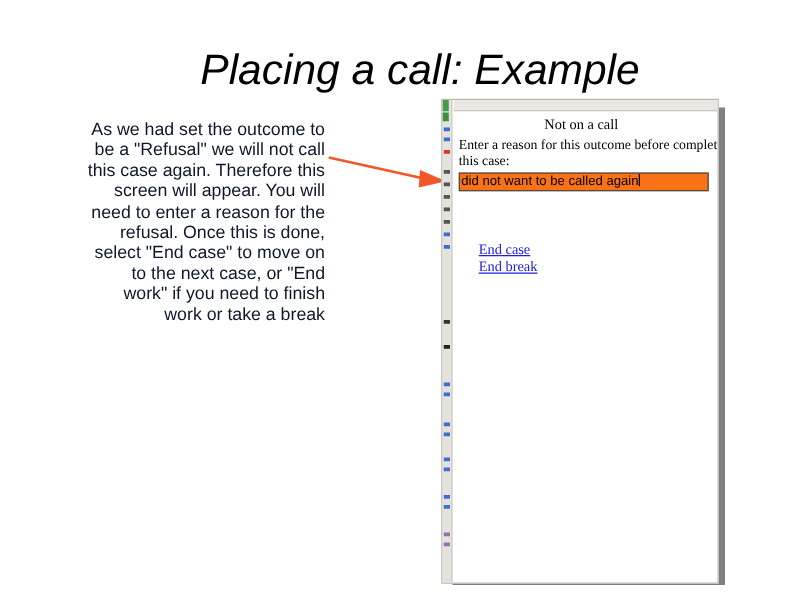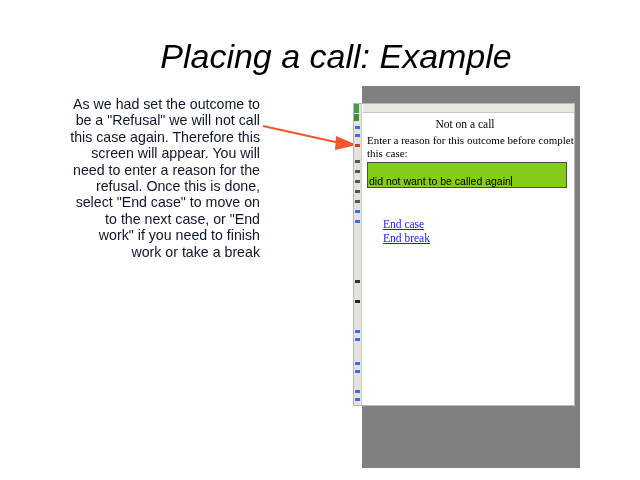--- a/index.html
+++ b/index.html
@@ -64,26 +64,25 @@
     top: 86px;
     width: 218px;
     height: 382px;
     background: #808080;
   }
   #screenshot-panel {
     position: absolute;
     left: 353px;
     top: 79px;
     width: 222px;
-    height: 303px;
+    height: 388px;
     background: #ffffff;
     border: 1px solid #b8b8b0;
     box-sizing: border-box;
     overflow: hidden;
-    margin-top: 24px;
   }
   
   #clipped-gutter {
     position: absolute;
     left: 0;
     top: 0;
     width: 8px;
     height: 100%;
     background: #e4e2dc;
     border-right: 1px solid #cfcdc6;
@@ -156,27 +155,27 @@
     line-height: 13px;
     color: #000000;
   }
   #reason-input {
     position: absolute;
     left: 4px;
     top: 48px;
     width: 200px;
     height: 15px;
     border: 1px solid #4c4c4c;
-    background: #84cc16;
+    background: #f97316;
     box-sizing: border-box;
     font-family: "Liberation Sans", sans-serif;
     font-size: 10.5px;
     line-height: 13px;
     color: #000000;
-    padding: 12px 1px;
+    padding: 0 1px;
     white-space: nowrap;
     overflow: hidden;
   }
   #reason-caret {
     display: inline-block;
     width: 1px;
     height: 10px;
     background: #000000;
     vertical-align: -1px;
     margin-left: 0px;

